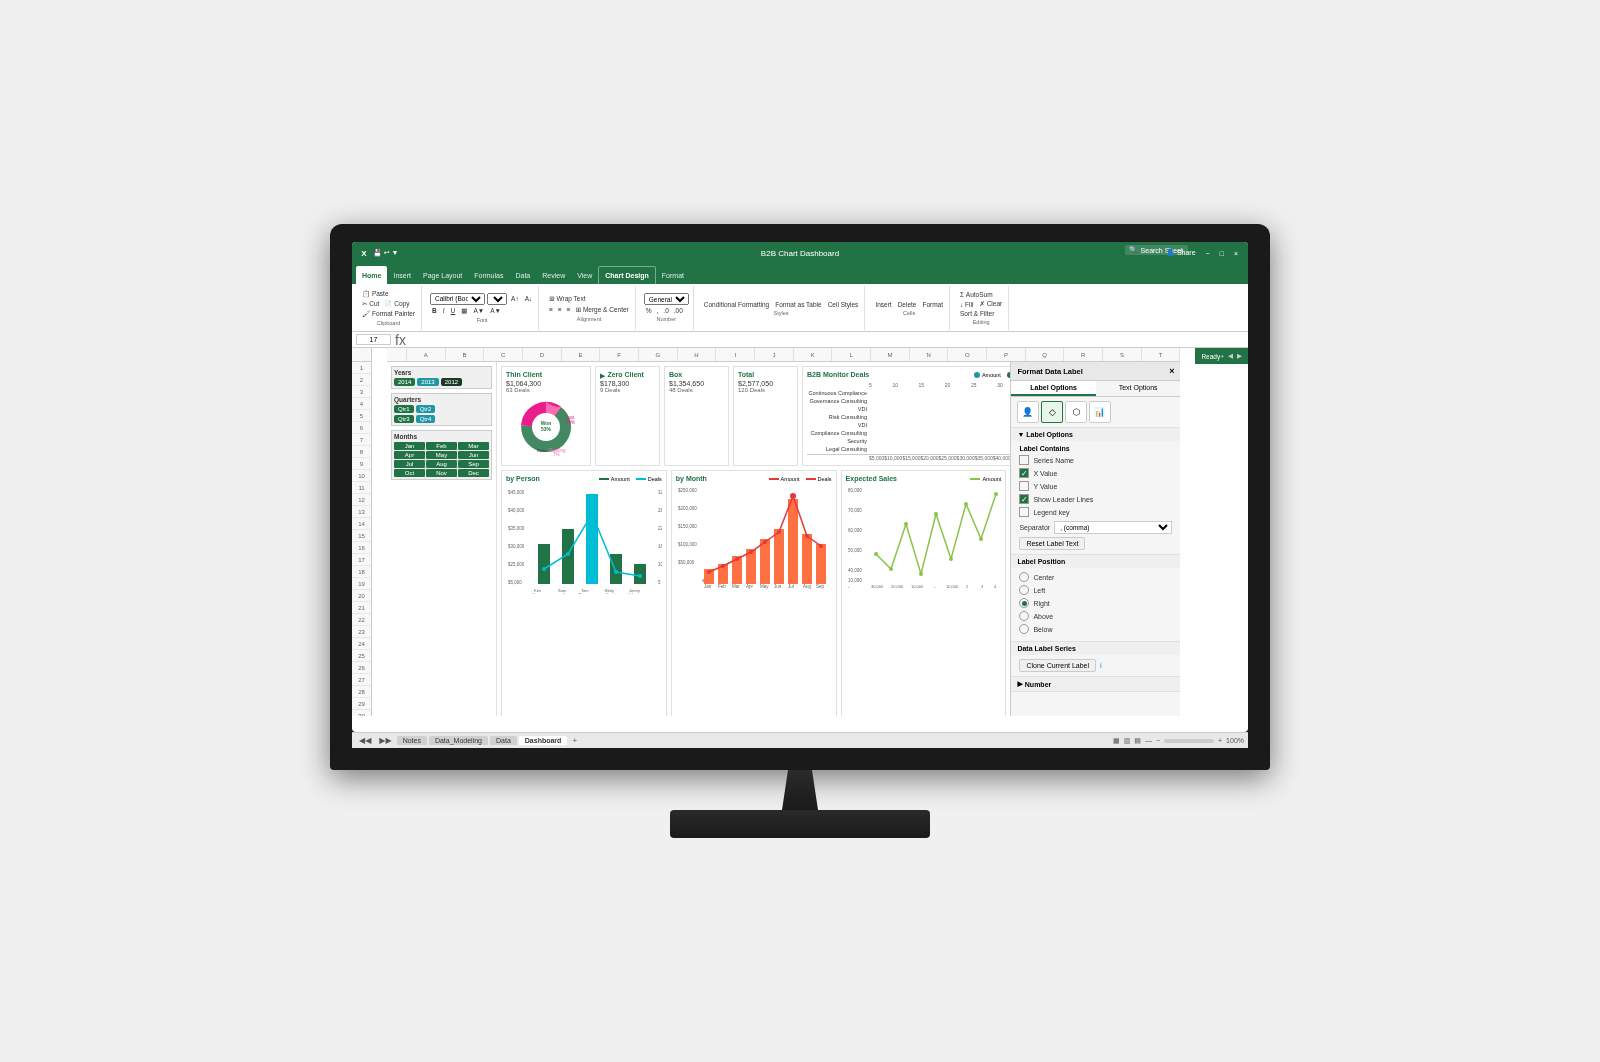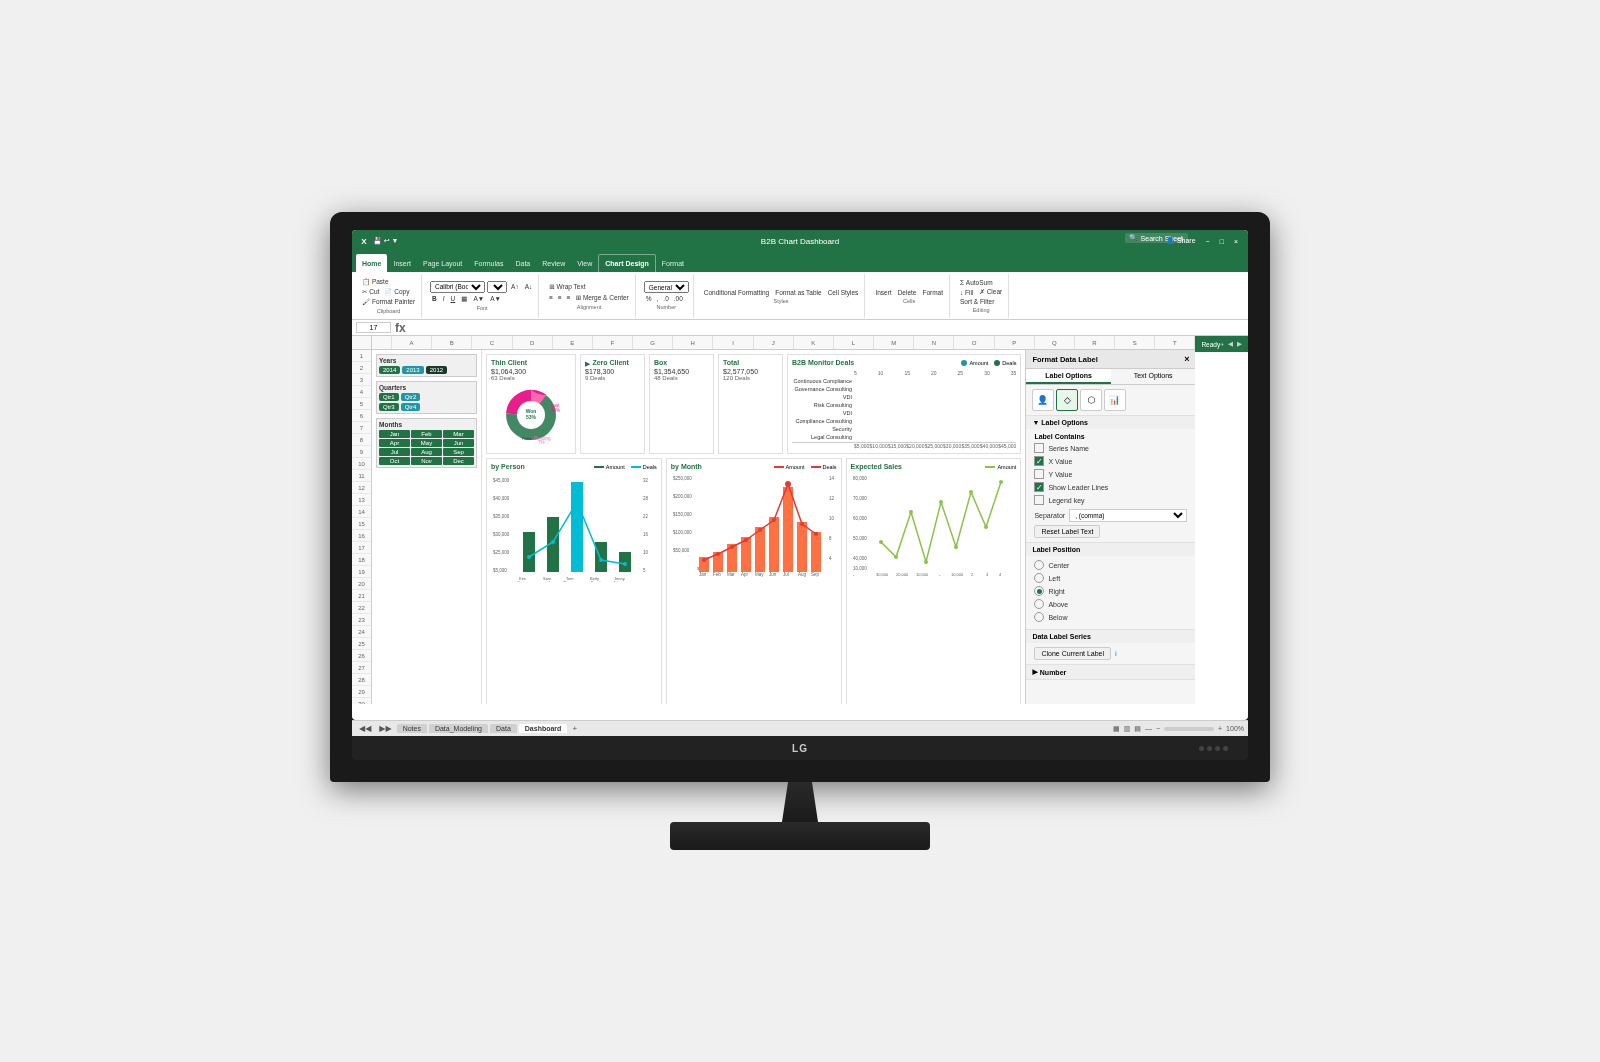--- a/index.html
+++ b/index.html
@@ -173,20 +173,21 @@
       flex: 1;
       border: none;
       font-size: 7px;
       outline: none;
     }
 
     .excel-body {
       display: flex;
       height: calc(490px - 22px - 20px - 48px - 16px - 16px);
       overflow: hidden;
+      gap: 15px;
     }
 
     
     .row-numbers {
       width: 20px;
       background: #f8f8f8;
       border-right: 1px solid #ccc;
       flex-shrink: 0;
     }
     .row-num {
@@ -718,21 +719,21 @@
           </div>
           <div style="display:flex;gap:2px;">
             <button class="ribbon-btn">Sort &amp; Filter</button>
           </div>
           <div class="ribbon-section-label">Editing</div>
         </div>
       </div>
 
       <div class="formula-bar">
         <input class="formula-name-box" value="17" style="">
-        <span style="font-size:12px;color:#666;font-weight:bold;">fx</span>
+        <span style="font-size:14px;color:#666;">fx</span>
         <input class="formula-input" style="">
       </div>
 
       <div class="excel-body">
 
         <div class="row-numbers">
           <div style="height:14px;background:#f8f8f8;border-bottom:1px solid #ccc;"></div>
           <div class="row-num">1</div>
           <div class="row-num">2</div>
           <div class="row-num">3</div>
@@ -1320,28 +1321,17 @@
         <span>▥</span>
         <span>▤</span>
         <span>—</span>
         <span>−</span>
         <span style="width:50px;height:4px;background:#ccc;display:inline-block;border-radius:2px;"></span>
         <span>+</span>
         <span>100%</span>
       </div>
     </div>
 
-    <div class="monitor-bottom-bar">
-      <div class="lg-logo">
-        <span class="lg-logo-text">LG</span>
-      </div>
-      <div class="monitor-buttons">
-        <div class="monitor-btn"></div>
-        <div class="monitor-btn"></div>
-        <div class="monitor-btn"></div>
-        <div class="monitor-btn"></div>
-      </div>
-    </div>
   </div>
 
   <div class="monitor-neck"></div>
   <div class="monitor-base"></div>
 </div>
 
 </body></html>

